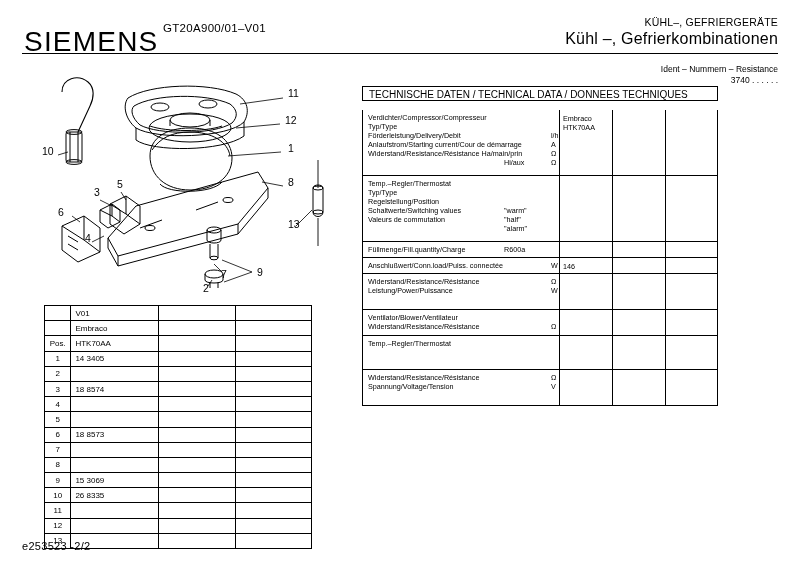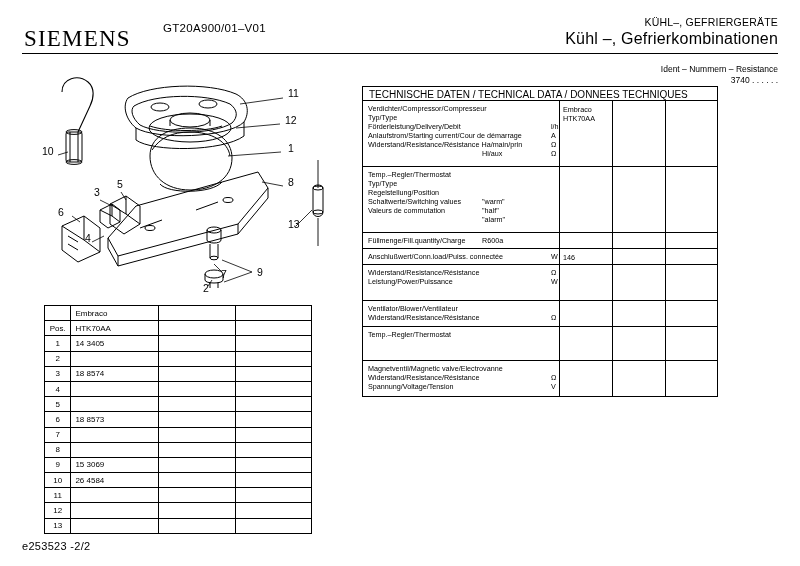--- a/index.html
+++ b/index.html
@@ -6,22 +6,22 @@
   body{
     width:800px;height:566px;background:#ffffff;
     font-family:"Liberation Sans", sans-serif;
     color:#000;position:relative;overflow:hidden;
   }
   .page{position:absolute;left:0;top:0;width:800px;height:566px;}
 
   
   .brand{
     position:absolute;left:24px;top:26px;
-    font-family:Liberation Serif, serif;
-    font-size:23px;letter-spacing:1.2px;font-weight:400;
+    font-family:Liberation Sans, sans-serif;
+    font-size:28px;letter-spacing:1.2px;font-weight:400;
   }
   .model{
     position:absolute;left:163px;top:22px;
     font-size:11.5px;letter-spacing:.3px;
   }
   .cat1{
     position:absolute;right:22px;top:16px;
     font-size:10.5px;letter-spacing:.2px;
   }
   .cat2{
@@ -43,21 +43,21 @@
     font-size:10px;padding-left:6px;box-sizing:border-box;
   }
   .block{
     border:1px solid #000;border-top:none;position:relative;box-sizing:border-box;
   }
   .block .rows{padding:3px 0 3px 5px;}
   .rw{
     font-size:7.2px;line-height:9.1px;position:relative;height:9.1px;white-space:nowrap;
   }
   .rw .unit{position:absolute;left:183px;}
-  .rw .mid{position:absolute;left:114px;}
+  .rw .mid{position:absolute;left:136px;}
   
   .vsep{position:absolute;top:0;bottom:0;width:1px;background:#000;}
   .c1{left:196px;}
   .c2{left:249px;}
   .c3{left:302px;}
   .cellval{
     position:absolute;font-size:7.2px;line-height:9.1px;
   }
 
   
@@ -188,21 +188,21 @@
     <span class="lbl" style="left:288px;top:158px;">13</span>
     <span class="lbl" style="left:85px;top:172px;">4</span>
     <span class="lbl" style="left:257px;top:206px;">9</span>
     <span class="lbl" style="left:221px;top:208px;">7</span>
     <span class="lbl" style="left:203px;top:222px;">2</span>
   </div>
 
   <div class="tdwrap">
     <div class="tdtitle">TECHNISCHE DATEN / TECHNICAL DATA / DONNEES TECHNIQUES</div>
 
-    <div class="block" style="height:66px;">
+    <div class="block" style="height:66px;margin-top:9px;">
       <div class="vsep c1"></div>
         <div class="vsep c2"></div>
         <div class="vsep c3"></div>
       <div class="rows">
         <div class="rw"><span>Verdichter/Compressor/Compresseur</span></div>
         <div class="rw"><span>Typ/Type</span></div>
         <div class="rw"><span>Förderleistung/Delivery/Debit</span><span class="unit">l/h</span></div>
         <div class="rw"><span>Anlaufstrom/Starting current/Cour de démarrage</span><span class="unit">A</span></div>
         <div class="rw"><span>Widerstand/Resistance/Résistance Ha/main/prin</span><span class="unit">Ω</span></div>
         <div class="rw">
@@ -276,29 +276,34 @@
       <div class="rows">
         <div class="rw"><span>Temp.–Regler/Thermostat</span></div>
       </div>
     </div>
 
     <div class="block" style="height:36px;">
       <div class="vsep c1"></div>
         <div class="vsep c2"></div>
         <div class="vsep c3"></div>
       <div class="rows">
-        <div class="rw"><span>Magnetventil/Magnetic valve/Electrovanne</span></div>
         <div class="rw"><span>Widerstand/Resistance/Résistance</span><span class="unit">Ω</span></div>
         <div class="rw"><span>Spannung/Voltage/Tension</span><span class="unit">V</span></div>
       </div>
     </div>
   </div>
 
   <table class="ptable">
     <tbody>
+        <tr class="hdr">
+      <td class="poscol"></td>
+      <td class="c-a">V01</td>
+      <td class="c-b"></td>
+      <td class="c-c"></td>
+    </tr>
     <tr class="hdr">
       <td class="poscol"></td>
       <td class="c-a">Embraco</td>
       <td class="c-b"></td>
       <td class="c-c"></td>
     </tr>
     <tr class="hdr">
       <td class="poscol">Pos.</td>
       <td class="c-a">HTK70AA</td>
       <td class="c-b"></td>
@@ -354,21 +359,21 @@
           <td class="c-c"></td>
         </tr>
     <tr>
           <td class="poscol">9</td>
           <td class="c-a">15 3069</td>
           <td class="c-b"></td>
           <td class="c-c"></td>
         </tr>
     <tr>
           <td class="poscol">10</td>
-          <td class="c-a">26 4584</td>
+          <td class="c-a">26 8335</td>
           <td class="c-b"></td>
           <td class="c-c"></td>
         </tr>
     <tr>
           <td class="poscol">11</td>
           <td class="c-a"></td>
           <td class="c-b"></td>
           <td class="c-c"></td>
         </tr>
     <tr>

